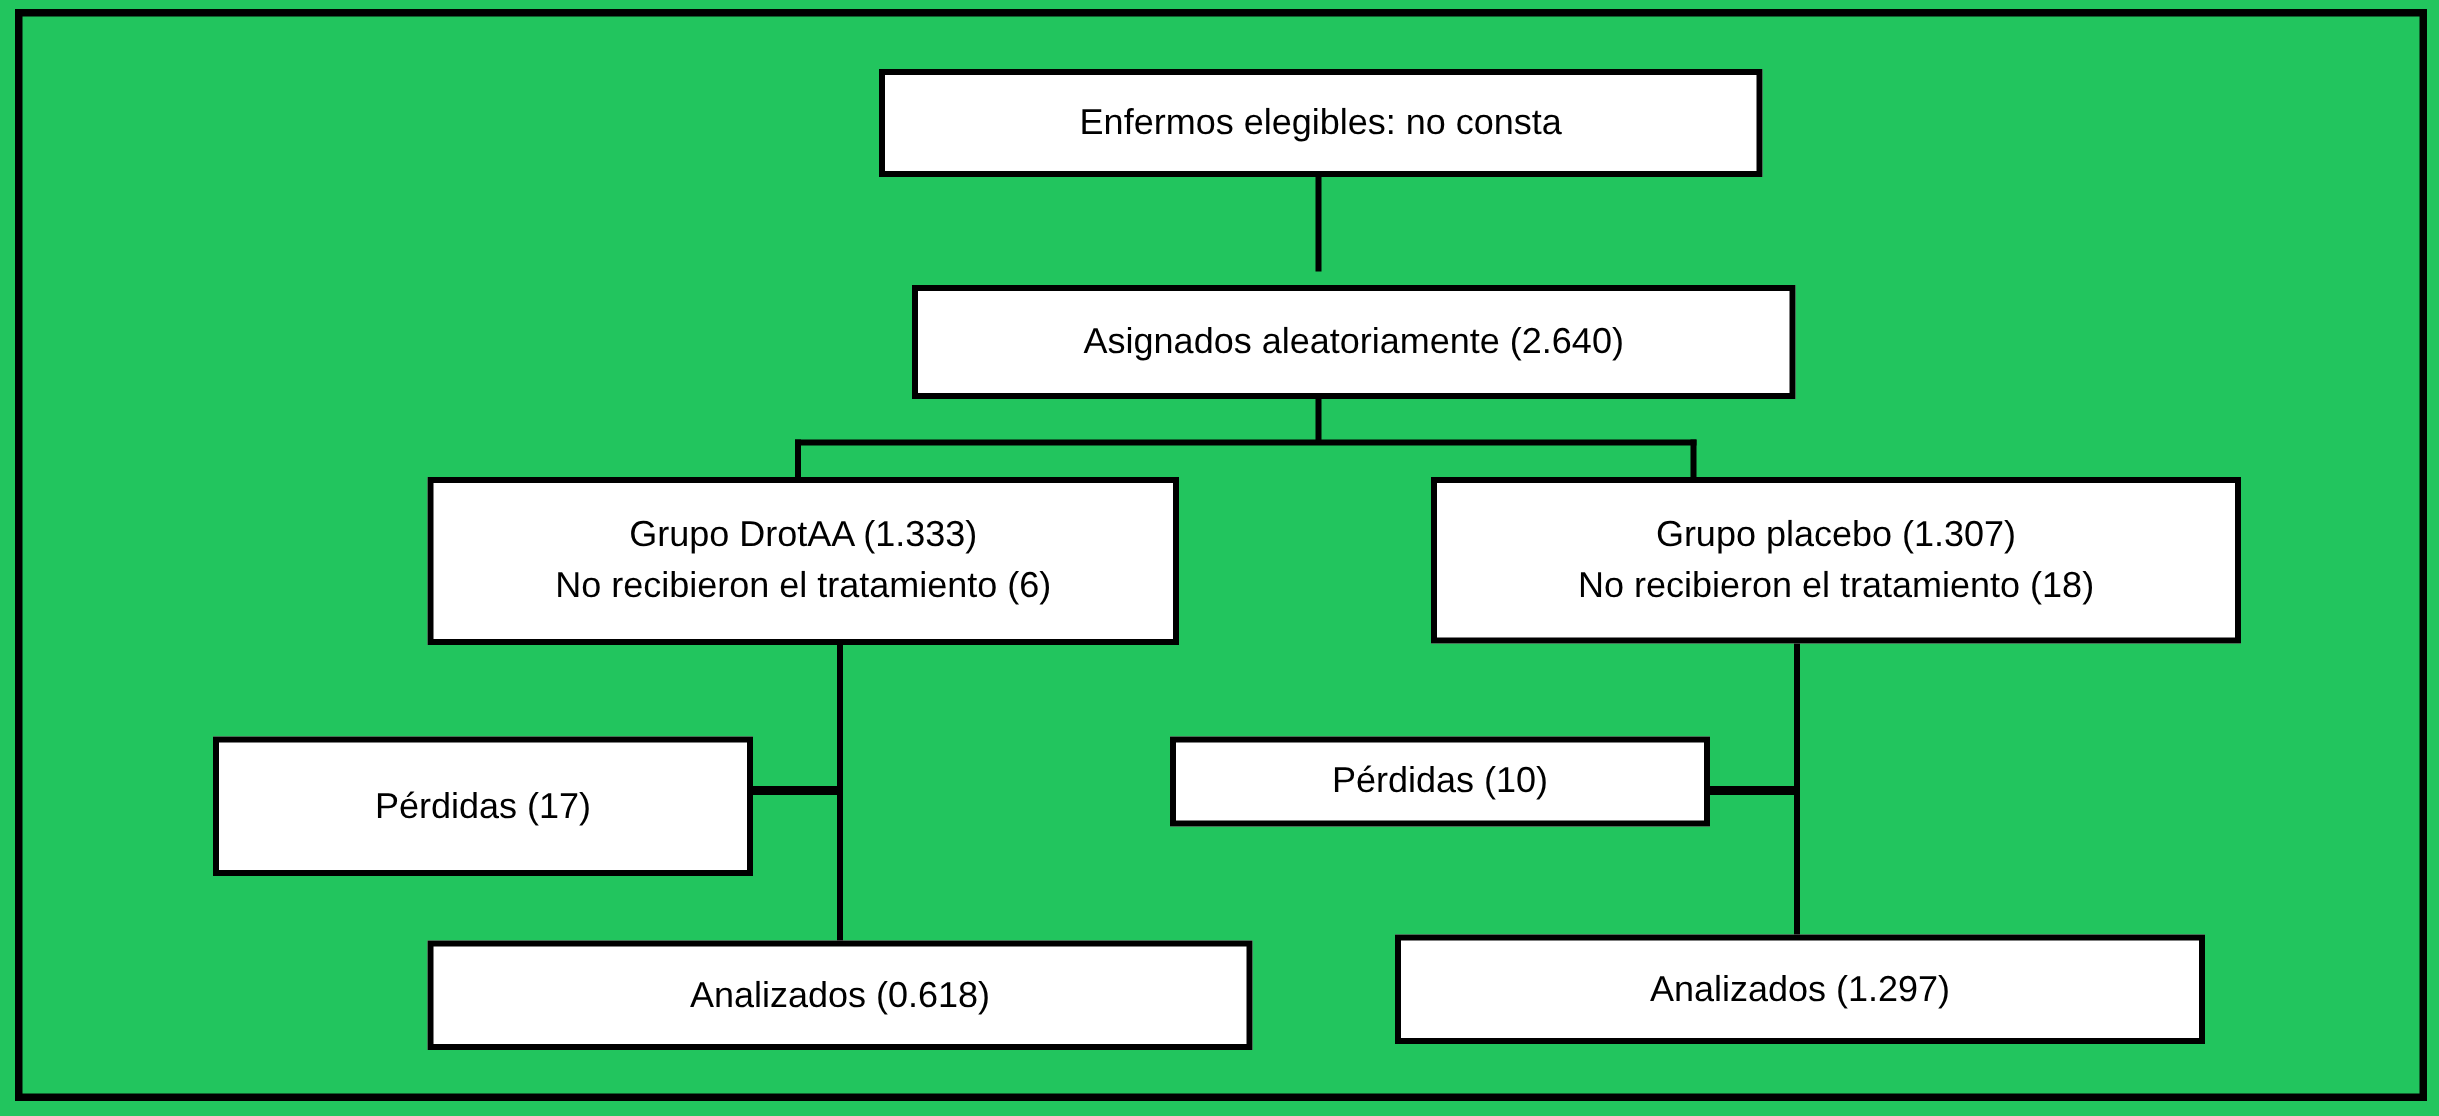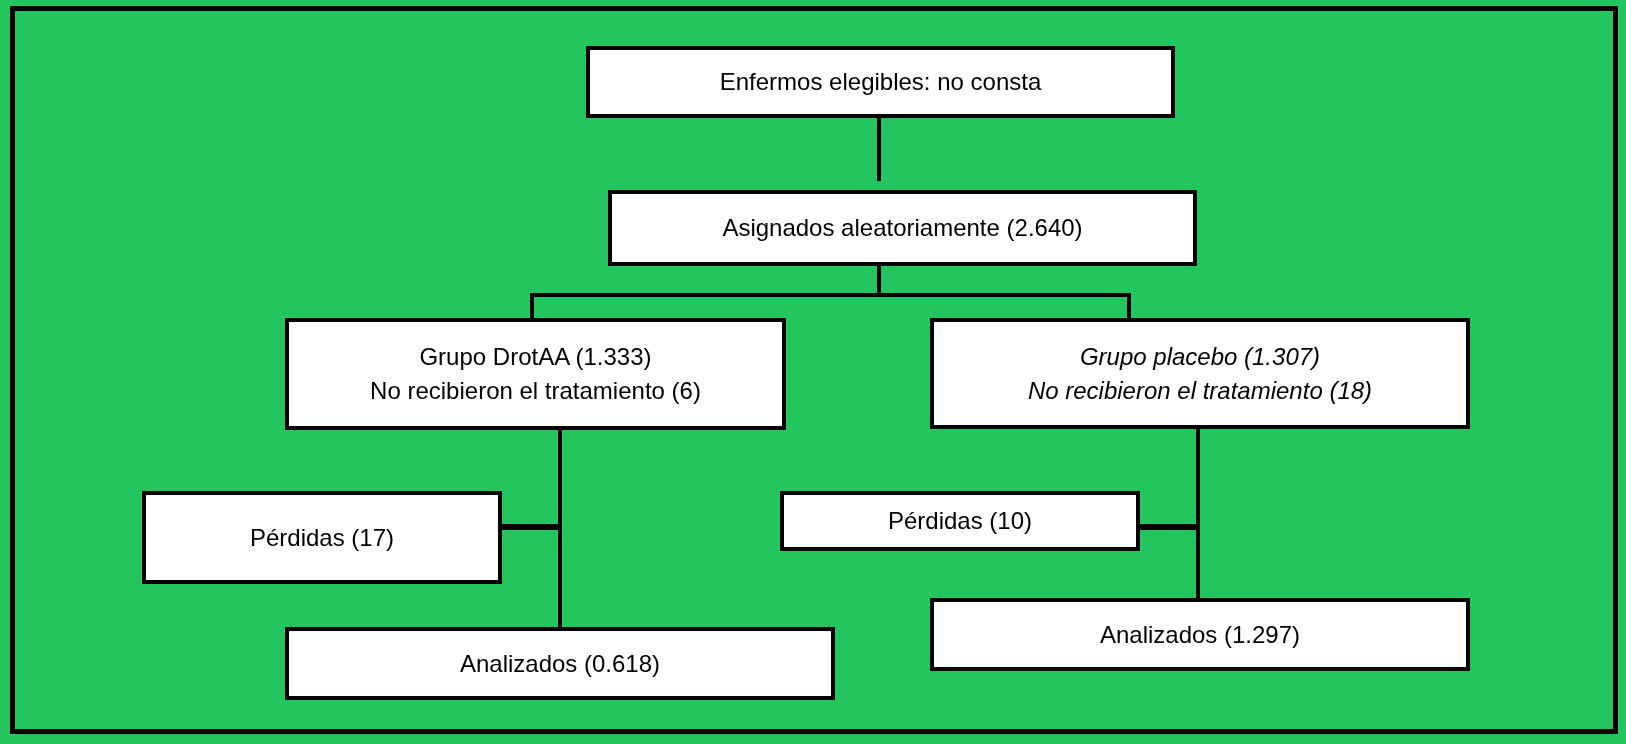--- a/index.html
+++ b/index.html
@@ -41,25 +41,25 @@
     white-space: nowrap;
   }
   .line {
     position: absolute;
     background: #000000;
   }
   
   .b-eligible   { left: 586px;  top: 46px;  width: 589px; height: 72px;  }
   .b-randomized { left: 586px;  top: 190px; width: 589px; height: 76px; margin-left: 22px;  }
   .b-group-l    { left: 285px;  top: 318px; width: 501px; height: 112px; }
-  .b-group-r    { left: 930px;  top: 318px; width: 540px; height: 111px; font-style: italic; }
+  .b-group-r    { left: 954px;  top: 318px; width: 540px; height: 111px; }
   .b-losses-l   { left: 142px;  top: 491px; width: 360px; height: 93px;  }
   .b-losses-r   { left: 780px;  top: 491px; width: 360px; height: 60px;  }
   .b-analyzed-l { left: 285px;  top: 627px; width: 550px; height: 73px;  }
-  .b-analyzed-r { left: 930px;  top: 598px; width: 540px; height: 73px;  }
+  .b-analyzed-r { left: 930px;  top: 623px; width: 540px; height: 73px;  }
   
   .l-v1        { left: 877px;  top: 117px; width: 4px;   height: 64px;  }
   .l-v2        { left: 877px;  top: 255px; width: 4px;   height: 41px;  }
   .l-split     { left: 530px;  top: 293px; width: 601px; height: 4px;   }
   .l-branch-l  { left: 530px;  top: 293px; width: 4px;   height: 27px;  }
   .l-branch-r  { left: 1127px; top: 293px; width: 4px;   height: 27px;  }
   .l-down-l    { left: 558px;  top: 428px; width: 4px;   height: 201px; }
   .l-down-r    { left: 1196px; top: 427px; width: 4px;   height: 202px; }
   .l-conn-l    { left: 500px;  top: 524px; width: 60px;  height: 6px;   }
   .l-conn-r    { left: 1138px; top: 524px; width: 60px;  height: 6px;   }

